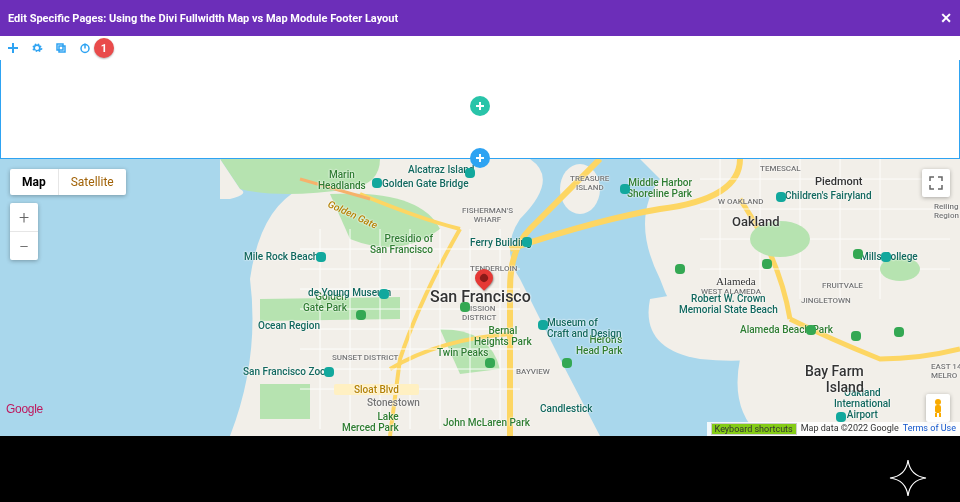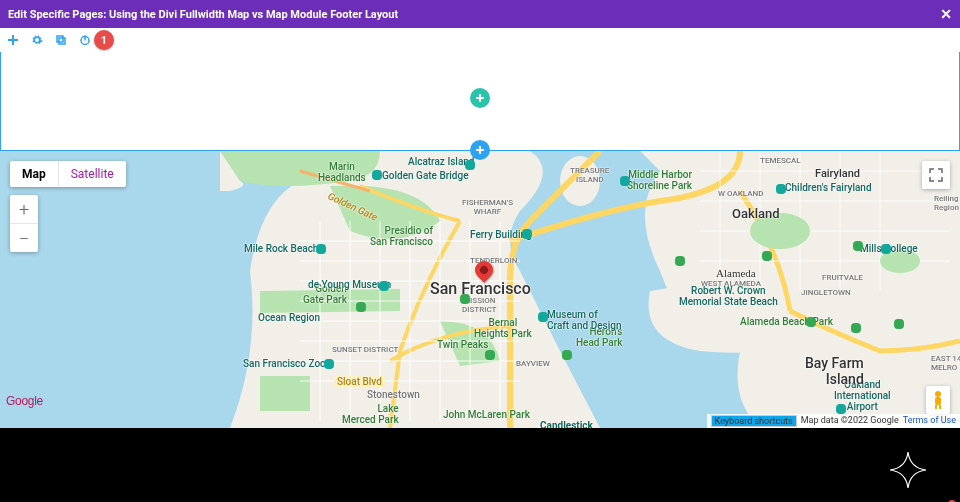--- a/index.html
+++ b/index.html
@@ -1,38 +1,38 @@
 <!DOCTYPE html>
 <html><head>
 <meta charset="utf-8">
 <style>
   html, body { margin:0; padding:0; width:960px; height:502px; font-family: -apple-system, BlinkMacSystemFont, "Segoe UI", Roboto, Arial, sans-serif; overflow:hidden; background:#000; }
-  .header { background:#6c2eb9; color:#fff; height:28px; display:flex; align-items:center; padding:0 8px; font-size:11px; font-weight:700; justify-content:space-between; }
+  .header { background:#6c2eb9; color:#fff; height:36px; display:flex; align-items:center; padding:0 8px; font-size:11px; font-weight:700; justify-content:space-between; }
   .tb { background:#fff; height:24px; display:flex; align-items:center; padding:0 6px; gap:10px; position:relative; }
   .tb .ico { width:14px; height:14px; color:#2ea3f2; display:flex; align-items:center; justify-content:center; }
   .badge { position:absolute; left:94px; top:2px; background:#e94b4b; color:#fff; width:20px; height:20px; border-radius:50%; display:flex; align-items:center; justify-content:center; font-size:11px; font-weight:700; box-shadow:0 1px 2px rgba(0,0,0,0.3); }
   .sect { background:#fff; border:1px solid #2ea3f2; border-top:none; height:98px; position:relative; }
   .add-g { position:absolute; left:50%; top:36px; transform:translateX(-50%); width:20px; height:20px; background:#29c4a9; border-radius:50%; display:flex; align-items:center; justify-content:center; color:#fff; }
   .add-b { position:absolute; left:50%; bottom:-10px; transform:translateX(-50%); width:20px; height:20px; background:#2ea3f2; border-radius:50%; display:flex; align-items:center; justify-content:center; color:#fff; z-index:4; }
   .map-wrap { position:relative; height:277px; background:#a7d4ea; overflow:hidden; }
   .map-img { width:960px; height:277px; display:block; }
   .mtypes { position:absolute; top:10px; left:10px; background:#fff; border-radius:2px; box-shadow:0 1px 4px rgba(0,0,0,0.3); display:flex; font-size:12px; z-index:5;}
   .mtypes span { padding:6px 12px; cursor:pointer; }
   .mtypes span:first-child { font-weight:700; border-right:1px solid #e6e6e6; }
-  .mtypes span:last-child { color:#a21caf; }
+  .mtypes span:last-child { color:#a16207; }
   .zoom { position:absolute; top:44px; left:10px; width:28px; background:#fff; border-radius:2px; box-shadow:0 1px 4px rgba(0,0,0,0.3); z-index:5;}
   .zoom div { height:28px; display:flex; align-items:center; justify-content:center; font-size:18px; font-weight:300; color:#666; cursor:pointer; }
   .zoom div:first-child { border-bottom:1px solid #e6e6e6; }
   .fs { position:absolute; top:10px; right:10px; width:28px; height:28px; background:#fff; border-radius:2px; box-shadow:0 1px 4px rgba(0,0,0,0.3); display:flex; align-items:center; justify-content:center; z-index:5;}
   .peg { position:absolute; bottom:14px; right:10px; width:24px; height:28px; background:#fff; border-radius:2px; box-shadow:0 1px 4px rgba(0,0,0,0.3); display:flex; align-items:center; justify-content:center; z-index:5;}
   .g-logo { position:absolute; bottom:20px; left:6px; font-size:12px; color:#be185d; z-index:5; font-family: Arial; letter-spacing:-0.3px;}
   .attr { position:absolute; bottom:0; right:0; background:rgba(255,255,255,0.85); font-size:9px; color:#333; padding:1px 4px; display:flex; gap:4px; z-index:5;}
   .attr span { white-space:nowrap; }
   .attr span.link { color:#1155cc; }
-  .attr .box { border:1px solid #ccc; padding:0 3px; background:#0ea5e9;}
+  .attr .box { border:1px solid #ccc; padding:0 3px; background:#84cc16;}
   .celabel { position:absolute; font-size:10px; color:#757575; z-index:3; text-shadow:0 0 2px #fff,0 0 2px #fff; font-weight:500;}
   .park { color:#2f7d32;text-align:right; }
   .poi { color:#12685e; }
   .road { color:#b38103; }
   .black { color:#333; font-size:13px; font-weight:500;}
   .marker { position:absolute; z-index:4; left:475px; top:110px; }
   .pin { background:#e53935; width:18px; height:18px; border-radius:50% 50% 50% 0; transform:rotate(-45deg); box-shadow:0 1px 2px rgba(0,0,0,0.4);}
   .pin:after { content:''; width:8px; height:8px; background:#8a1b18; border-radius:50%; position:absolute; top:5px; left:5px;}
   .poi-dot { width:10px; height:10px; border-radius:4px; position:absolute; z-index:3; display:flex; align-items:center; justify-content:center;}
   .poi-dot.teal { background:#12a89d; }
@@ -141,21 +141,21 @@
     <ellipse cx="780" cy="80" rx="30" ry="18" fill="#b6e3b0"></ellipse>
     <ellipse cx="900" cy="110" rx="20" ry="12" fill="#b6e3b0"></ellipse>
   </svg>
 
   <div class="marker">
       <div class="pin"></div>
     </div>
 
   <div class="celabel black" style="left:430px; top:128px; font-size:16px;">San Francisco</div>
   <div class="celabel black" style="left:732px; top:55px; font-size:13px;">Oakland</div>
-  <div class="celabel black" style="left:815px; top:16px; font-size:11px;">Fairyland</div>
+  <div class="celabel black" style="left:815px; top:16px; font-size:11px;">Piedmont</div>
   <div class="celabel black" style="left:716px; top:116px; font-size:11px;font-family:Liberation Serif, serif;">Alameda</div>
 
   <div class="celabel" style="left:718px; top:38px; font-size:8px;">W OAKLAND</div>
   <div class="celabel" style="left:701px; top:128px; font-size:8px;">WEST ALAMEDA</div>
   <div class="celabel" style="left:760px; top:5px; font-size:8px;">TEMESCAL</div>
   <div class="celabel" style="left:822px; top:122px; font-size:8px;">FRUITVALE</div>
   <div class="celabel" style="left:801px; top:137px; font-size:8px;">JINGLETOWN</div>
   <div class="celabel" style="left:570px; top:15px; font-size:8px; text-align:center;">TREASURE</div>
   <div class="celabel" style="left:576px; top:24px; font-size:8px;">ISLAND</div>
   <div class="celabel" style="left:462px; top:145px; font-size:8px; white-space:pre; text-align:center;">MISSION
@@ -197,23 +197,23 @@
   <div class="celabel poi" style="left:243px; top:207px;">San Francisco Zoo</div>
   <div class="celabel poi" style="left:547px; top:158px; white-space:pre;">Museum of
 Craft and Design</div>
   <div class="celabel poi" style="left:785px; top:31px;">Children's Fairyland</div>
   <div class="celabel poi" style="left:679px; top:134px; white-space:pre;text-align:center;">Robert W. Crown
 Memorial State Beach</div>
   <div class="celabel poi" style="left:860px; top:92px;">Mills College</div>
   <div class="celabel poi" style="left:834px; top:228px; white-space:pre;text-align:center;">Oakland
 International
 Airport</div>
-  <div class="celabel poi" style="left:540px; top:269px;font-weight:bold;">Candlestick</div>
+  <div class="celabel poi" style="left:540px; top:244px;">Candlestick</div>
   <div class="celabel" style="left:367px; top:238px;text-align:right;">Stonestown</div>
-  <div class="celabel road" style="left:334px; top:225px; background:#fff0c2; padding:0 3px; border-radius:2px;">Sloat Blvd</div>
+  <div class="celabel road" style="left:334px; top:225px; background:#fff0c2; padding:0 20px; border-radius:2px;">Sloat Blvd</div>
   <div class="celabel road" style="left:326px; top:50px; transform:rotate(25deg); font-style:italic;">Golden Gate</div>
   <div class="celabel" style="left:805px; top:204px; font-size:14px; color:#333; white-space:pre; text-align:right;">Bay Farm
 Island</div>
 
   <div class="poi-dot teal" style="left:465px; top:9px;"></div>
   <div class="poi-dot teal" style="left:372px; top:19px;"></div>
   <div class="poi-dot teal" style="left:522px; top:78px;"></div>
   <div class="poi-dot teal" style="left:316px; top:93px;"></div>
   <div class="poi-dot teal" style="left:379px; top:130px;"></div>
   <div class="poi-dot teal" style="left:324px; top:208px;"></div>

